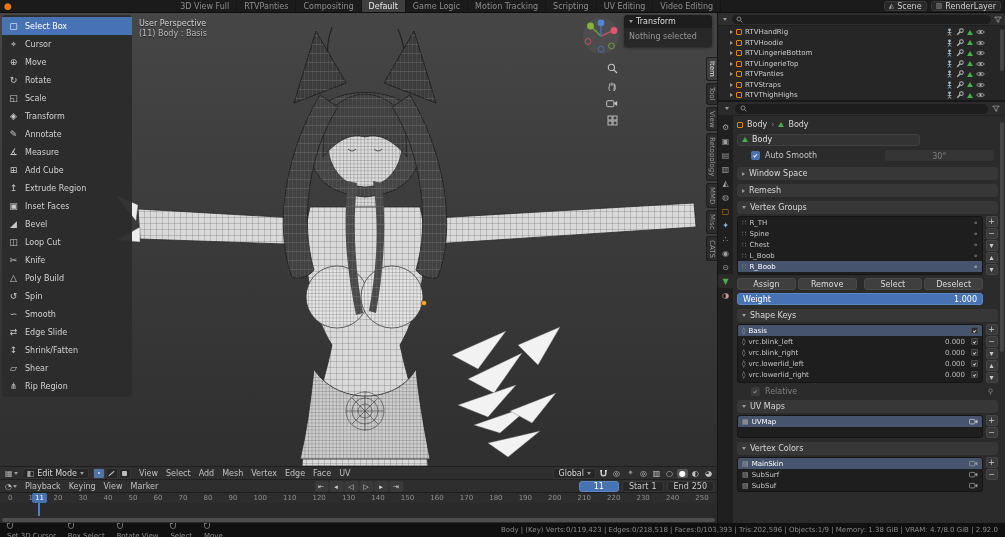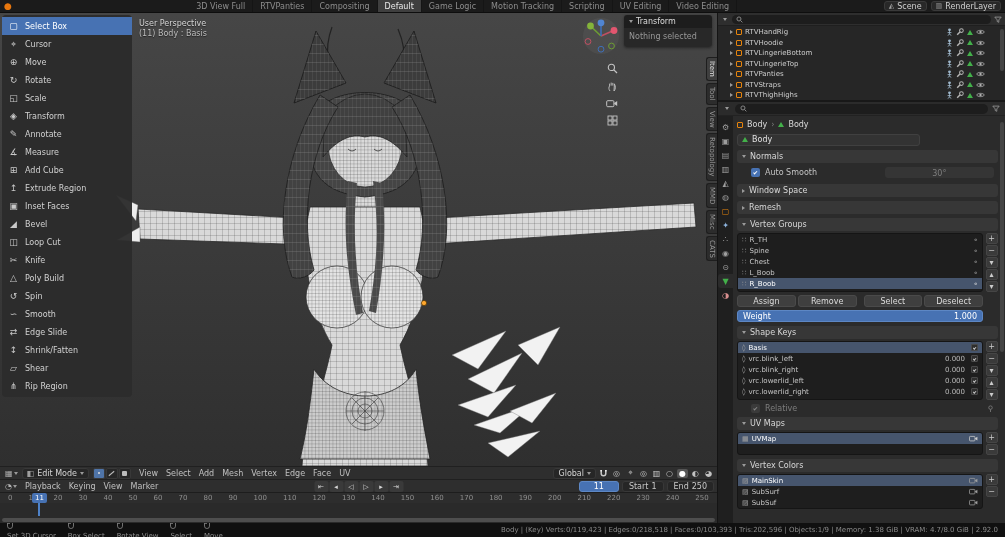--- a/index.html
+++ b/index.html
@@ -4,21 +4,21 @@
 <style>
   html,body{margin:0;padding:0;background:#000;}
   .bl-window{width:1005px;height:537px;display:flex;flex-direction:column;background:#232323;
     font-family:"DejaVu Sans",sans-serif;font-size:8px;color:#c3c3c3;overflow:hidden;position:relative;}
   .bl-window *{box-sizing:border-box;}
 
   
   .topbar{height:13px;min-height:13px;background:#1b1b1b;display:flex;align-items:stretch;border-bottom:1px solid #0e0e0e;}
   .logo{width:16px;display:flex;align-items:center;justify-content:center;color:#e8770e;font-size:9px;}
   .menu-item{padding:0 5px;display:flex;align-items:center;color:#b5b5b5;}
-  .ws-tabs{display:flex;margin-left:16px;}
+  .ws-tabs{display:flex;margin-left:0;}
   .ws-tab{padding:0 7px;display:flex;align-items:center;color:#8d8d8d;border-right:1px solid #151515;}
   .ws-tab.active{background:#3f3f3f;color:#eaeaea;}
   .topbar-right{margin-left:auto;display:flex;align-items:center;gap:4px;padding-right:4px;}
   .id-field{display:flex;align-items:center;gap:3px;background:#282828;border:1px solid #3a3a3a;border-radius:3px;padding:0 4px;height:10px;color:#cfcfcf;}
   .id-field .gl{font-size:7px;color:#9e9e9e;}
 
   
   .main{flex:1;display:flex;min-height:0;}
   .left-col{flex:0 0 717px;display:flex;flex-direction:column;min-width:0;}
   .right-col{flex:1;display:flex;flex-direction:column;border-left:1px solid #141414;background:#2b2b2b;min-width:0;}
@@ -846,24 +846,20 @@
               <span>Body</span>
             </div>
 
             <div class="datablock">
               <div class="db-field">
                 <span class="tri-green"></span>
                 <span>Body</span>
               </div>
             </div>
 
-            <div class="sec">
-              <span class="arr-d"></span>
-              <span>Normals</span>
-            </div>
             <div class="norm-row">
               <span class="cb">
                   <span class="check"></span>
                 </span>
               <span>Auto Smooth</span>
               <div class="field-dim">
                 <span>30°</span>
               </div>
             </div>
 

